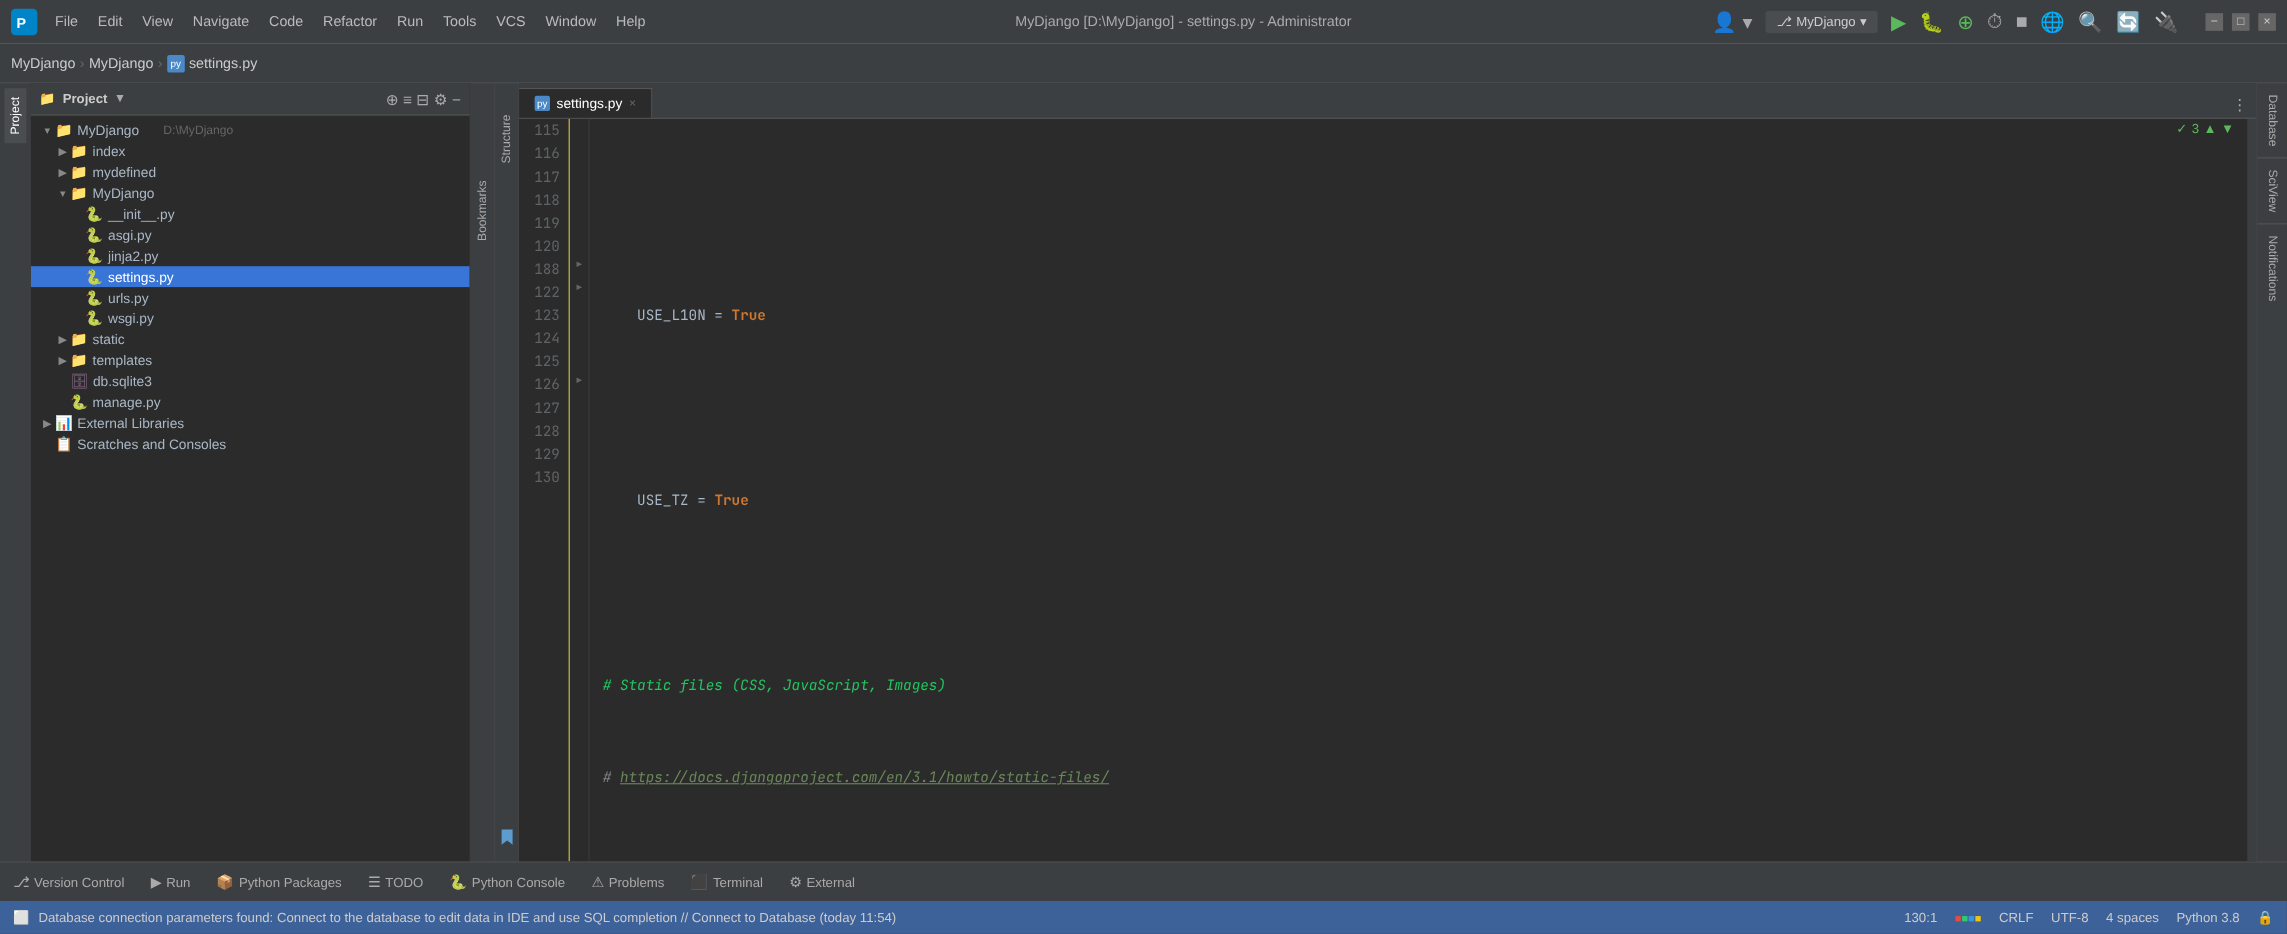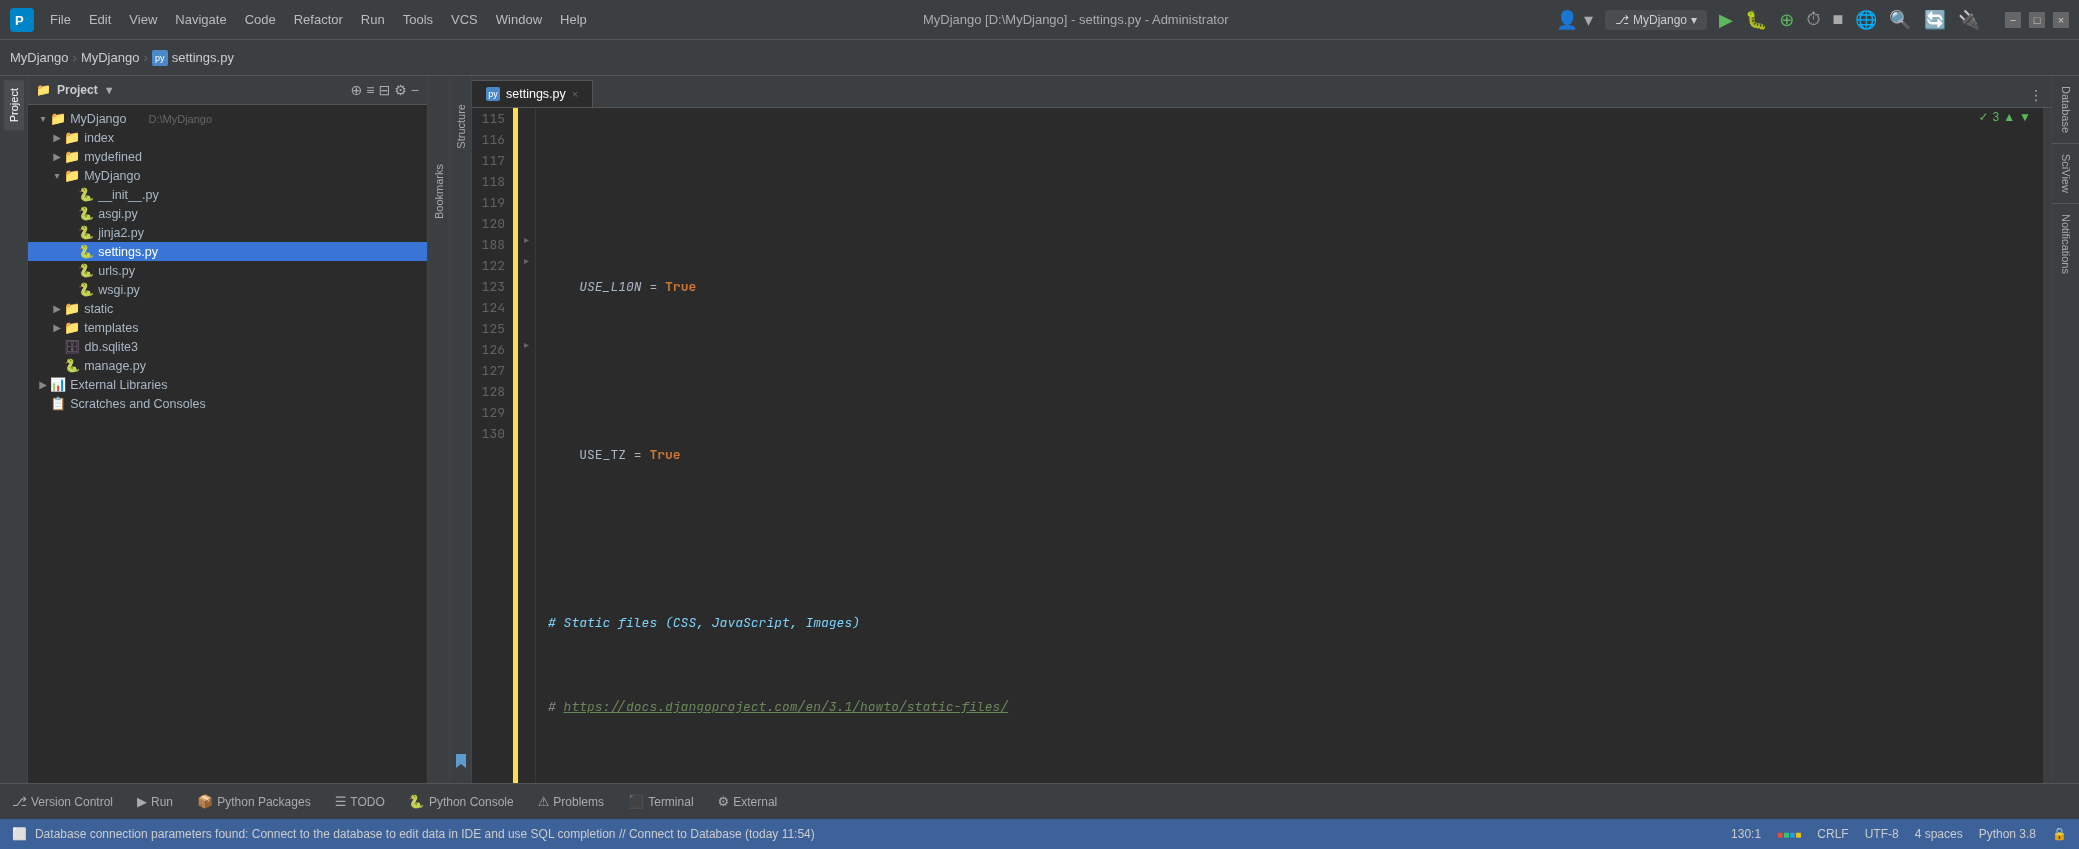--- a/index.html
+++ b/index.html
@@ -250,21 +250,21 @@
     .line-numbers {
       width: 46px;
       background: #2b2b2b;
       color: #606366;
       font-family: 'JetBrains Mono', 'Consolas', monospace;
       font-size: 13px;
       line-height: 21px;
       padding: 0 8px;
       text-align: right;
       user-select: none;
-      border-right: 5px solid #fde047;
+      border-right: 1px solid #fde047;
       overflow: hidden;
     }
     .code-content {
       flex: 1;
       font-family: 'JetBrains Mono', 'Consolas', monospace;
       font-size: 13px;
       line-height: 21px;
       padding: 0 12px;
       color: #a9b7c6;
       overflow: hidden;
@@ -323,21 +323,21 @@
       display: flex;
       align-items: center;
       padding: 0 12px;
       font-size: 12px;
       color: #ccc;
       justify-content: space-between;
     }
     .status-right {
       display: flex;
       gap: 16px;
-      align-items: center;
+      align-items: flex-end;
     }
     .bookmark-icon {
       color: #aaa;
       font-size: 14px;
       cursor: pointer;
       writing-mode: vertical-rl;
       transform: rotate(180deg);
       padding: 8px 4px;
       font-size: 11px;
       white-space: nowrap;
@@ -631,29 +631,29 @@
         <div style="height:21px;color:#666;font-size:10px;text-align:center;">&nbsp;</div>
         <div style="height:21px;color:#666;font-size:10px;text-align:center;">&nbsp;</div>
         <div style="height:21px;color:#666;font-size:10px;text-align:center;">&nbsp;</div>
       </div>
 
       <div class="code-content">
         
         
         <div style="height:21px;">&nbsp;</div>
         
-        <div style="height:21px;">    <span style="color:#a9b7c6;font-style:italic;">USE_L10N</span> <span style="color:#a9b7c6;">=</span> <span style="color:#cc7832;font-weight:bold;">True</span></div>
+        <div style="height:21px;">    <span style="color:#a9b7c6;">USE_L10N</span> <span style="color:#a9b7c6;">=</span> <span style="color:#cc7832;font-weight:bold;">True</span></div>
         
         <div style="height:21px;">&nbsp;</div>
         
         <div style="height:21px;">    <span style="color:#a9b7c6;">USE_TZ</span> <span style="color:#a9b7c6;">=</span> <span style="color:#cc7832;font-weight:bold;">True</span></div>
         
         <div style="height:21px;">&nbsp;</div>
         
-        <div style="height:21px;"><span style="color:#7dd3fc;font-style:italic;"># Static files (CSS, JavaScript, Images)</span></div>
+        <div style="height:21px;"><span style="color:#22c55e;font-style:italic;"># Static files (CSS, JavaScript, Images)</span></div>
         
         <div style="height:21px;"><span style="color:#808080;font-style:italic;"># <span style="color:#6a8759;text-decoration:underline;">https://docs.djangoproject.com/en/3.1/howto/static-files/</span></span></div>
         
         
         
         
         
         
         
         

